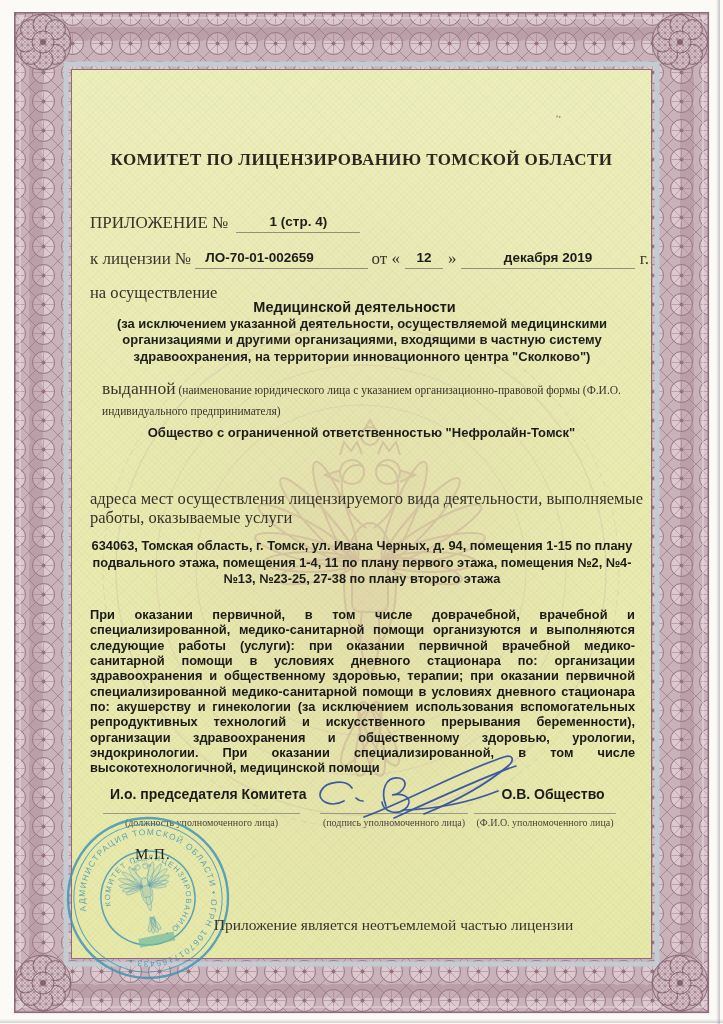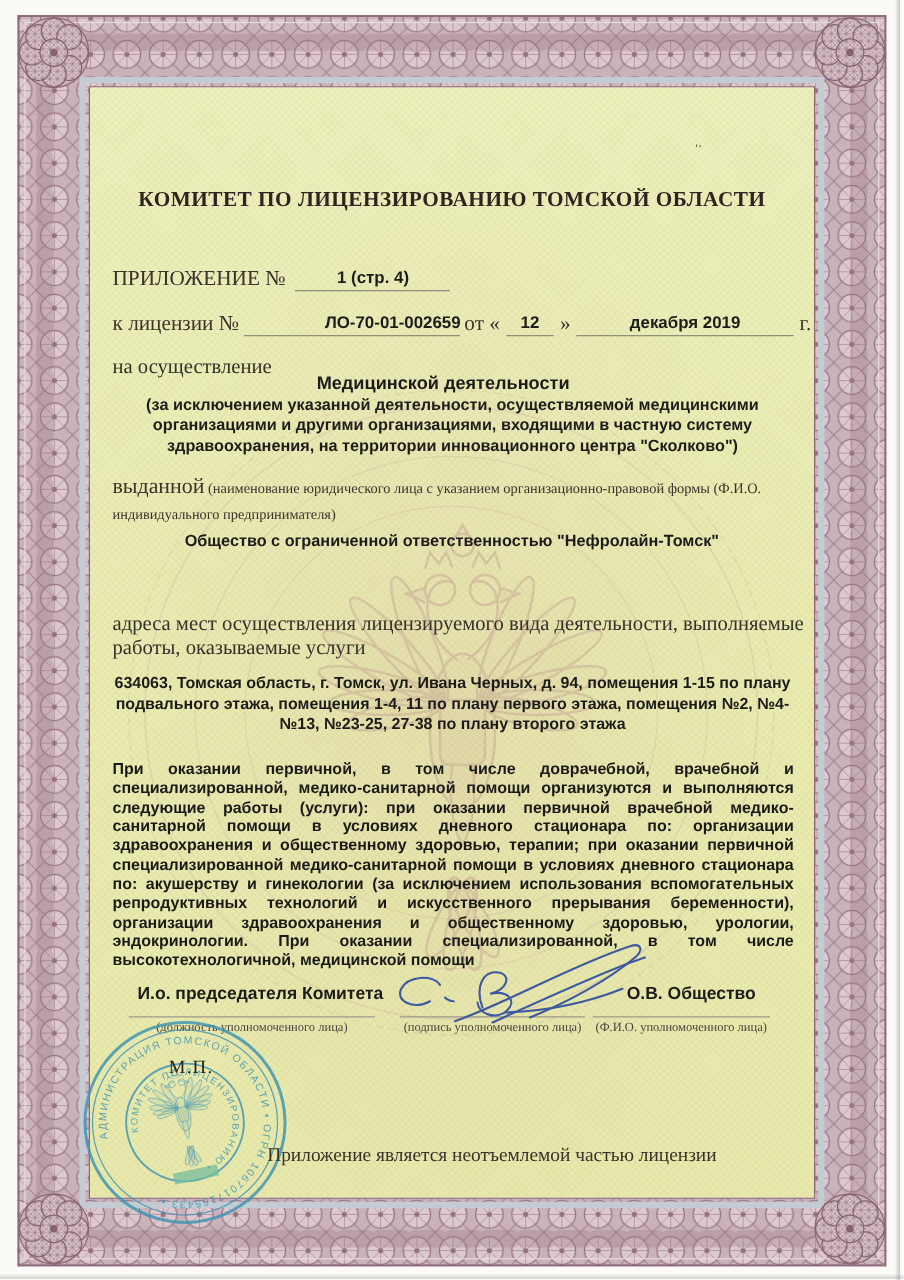--- a/index.html
+++ b/index.html
@@ -28,31 +28,31 @@
   .tick-mark{left:484px;top:44px;font:9px "Liberation Sans",sans-serif;color:#4a4a46;transform:rotate(8deg);letter-spacing:1px;}
   .header{left:0;top:80px;width:579px;text-align:center;font-weight:bold;font-size:17px;
         letter-spacing:.4px;color:#2e2520;}
 
   .appendix-row{left:18px;top:141px;width:545px;display:flex;align-items:flex-end;font-size:17px;color:#3a332c;}
   .license-row{left:18px;top:177px;width:562px;display:flex;align-items:flex-end;font-size:17px;color:#3a332c;}
   .u-line{border-bottom:1px solid #90907e;text-align:center;}
   .u-val{font-family:"Liberation Sans",sans-serif;font-weight:bold;font-size:13.5px;color:#1c1c1a;
         display:inline-block;padding-bottom:3px;}
   .ap-line{width:124px;margin-left:8px;}
-  .lic-line1{flex:1;text-align:right;margin-left:4px;}
+  .lic-line1{flex:1;text-align:left;margin-left:4px;}
   .lic-line1 .u-val{margin-left:10px;}
   .day-line{width:38px;margin:0 2px;}
   .my-line{width:118px;margin:0 2px;flex:0 0 118px;}
   .gap{padding:0 3px;}
 
   .intro{left:18px;top:213px;font-size:16.5px;}
   .act-title{left:0;top:229px;width:565px;text-align:center;font-weight:bold;font-size:14.5px;color:#1b1b19;}
   .act-sub{left:20px;top:246px;width:540px;text-align:center;font-weight:bold;font-size:13px;
         line-height:16.3px;color:#1d1d1b;}
-  .issued{left:18px;top:308px;width:548px;font-size:11.5px;line-height:21px;color:#3a332c;}
+  .issued{left:30px;top:308px;width:548px;font-size:11.5px;line-height:21px;color:#3a332c;}
   .issued .lead{font-size:17.5px;}
   .company{left:0;top:355px;width:579px;text-align:center;font-weight:bold;font-size:13px;color:#1b1b19;}
   .addr-lead{left:18px;top:419px;width:560px;font-size:16.5px;line-height:19px;}
   .addr{left:14px;top:468px;width:552px;text-align:center;font-weight:bold;font-size:12.8px;
         line-height:16.6px;color:#1b1b19;}
   .body-par{left:18px;top:537px;width:545px;text-align:justify;font-weight:bold;font-size:12.8px;
         line-height:15.35px;color:#1a1a18;}
 
   .signer-pos{left:38px;top:716px;font-weight:bold;font-size:14px;color:#1b1b19;}
   .signer-name{left:402px;top:716px;width:158px;text-align:center;font-weight:bold;font-size:14px;color:#1b1b19;}

